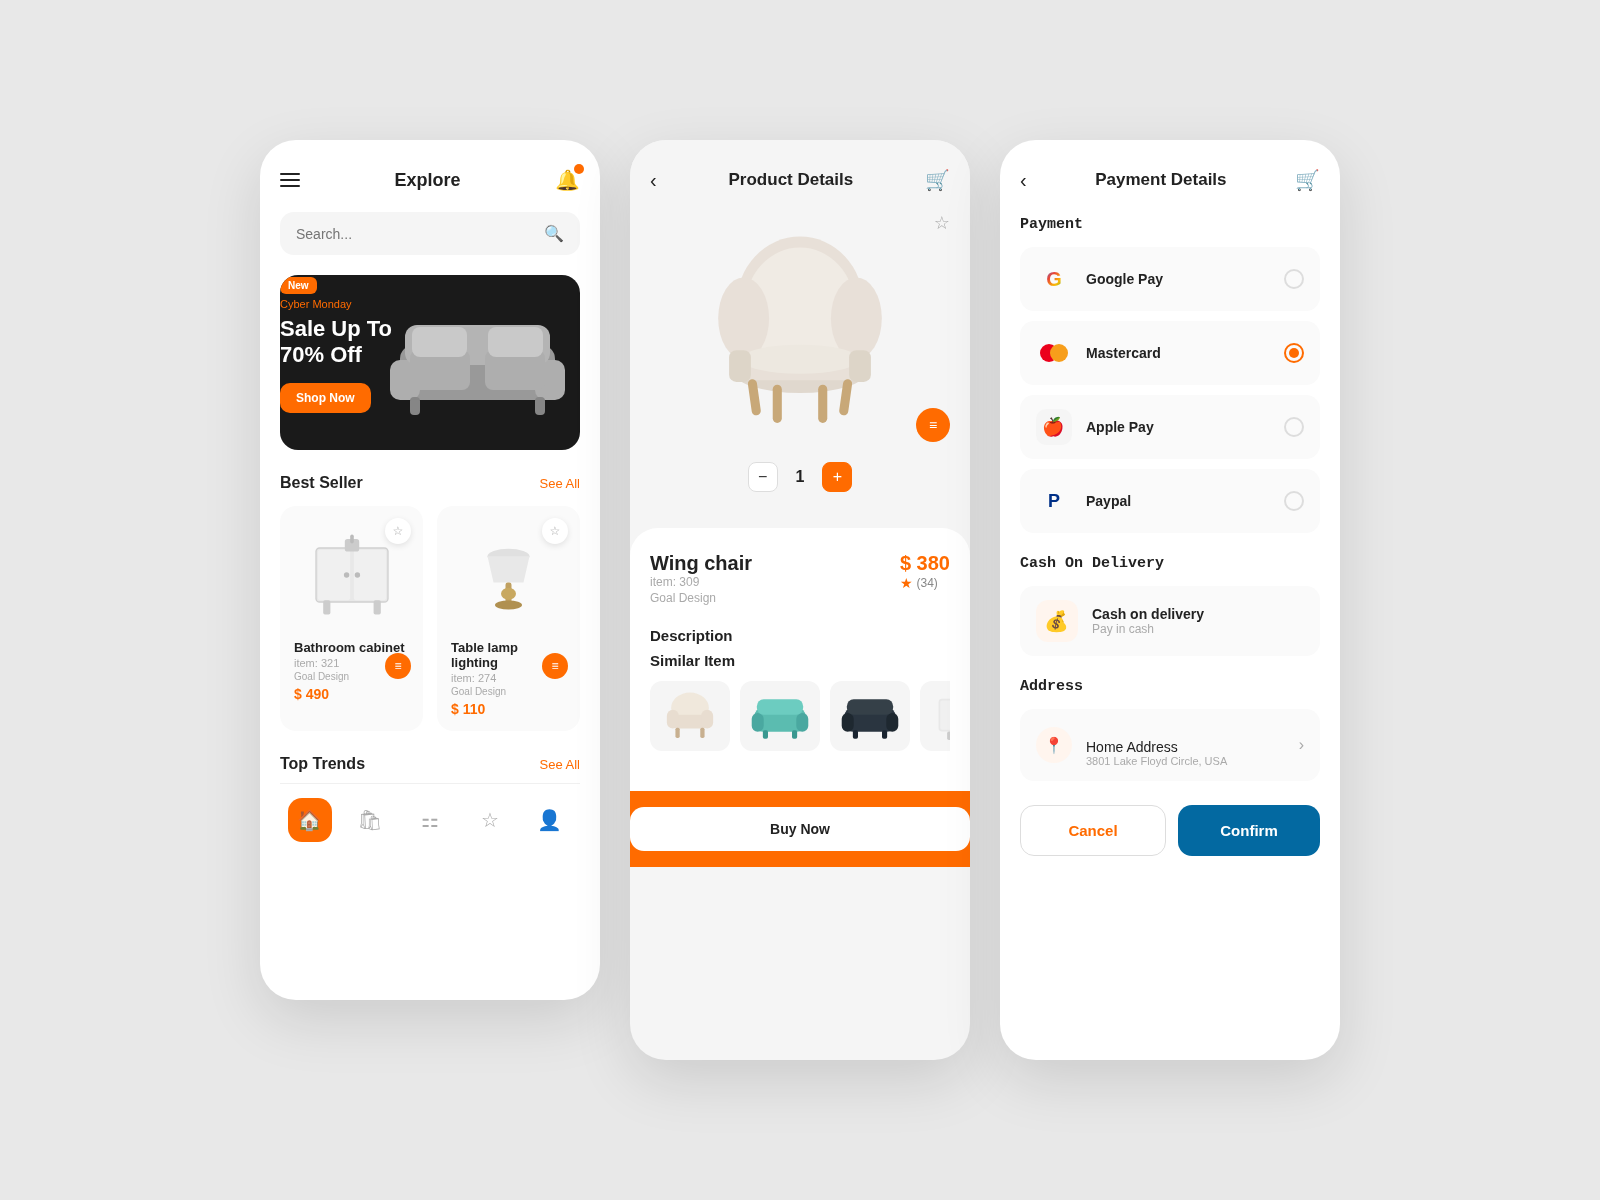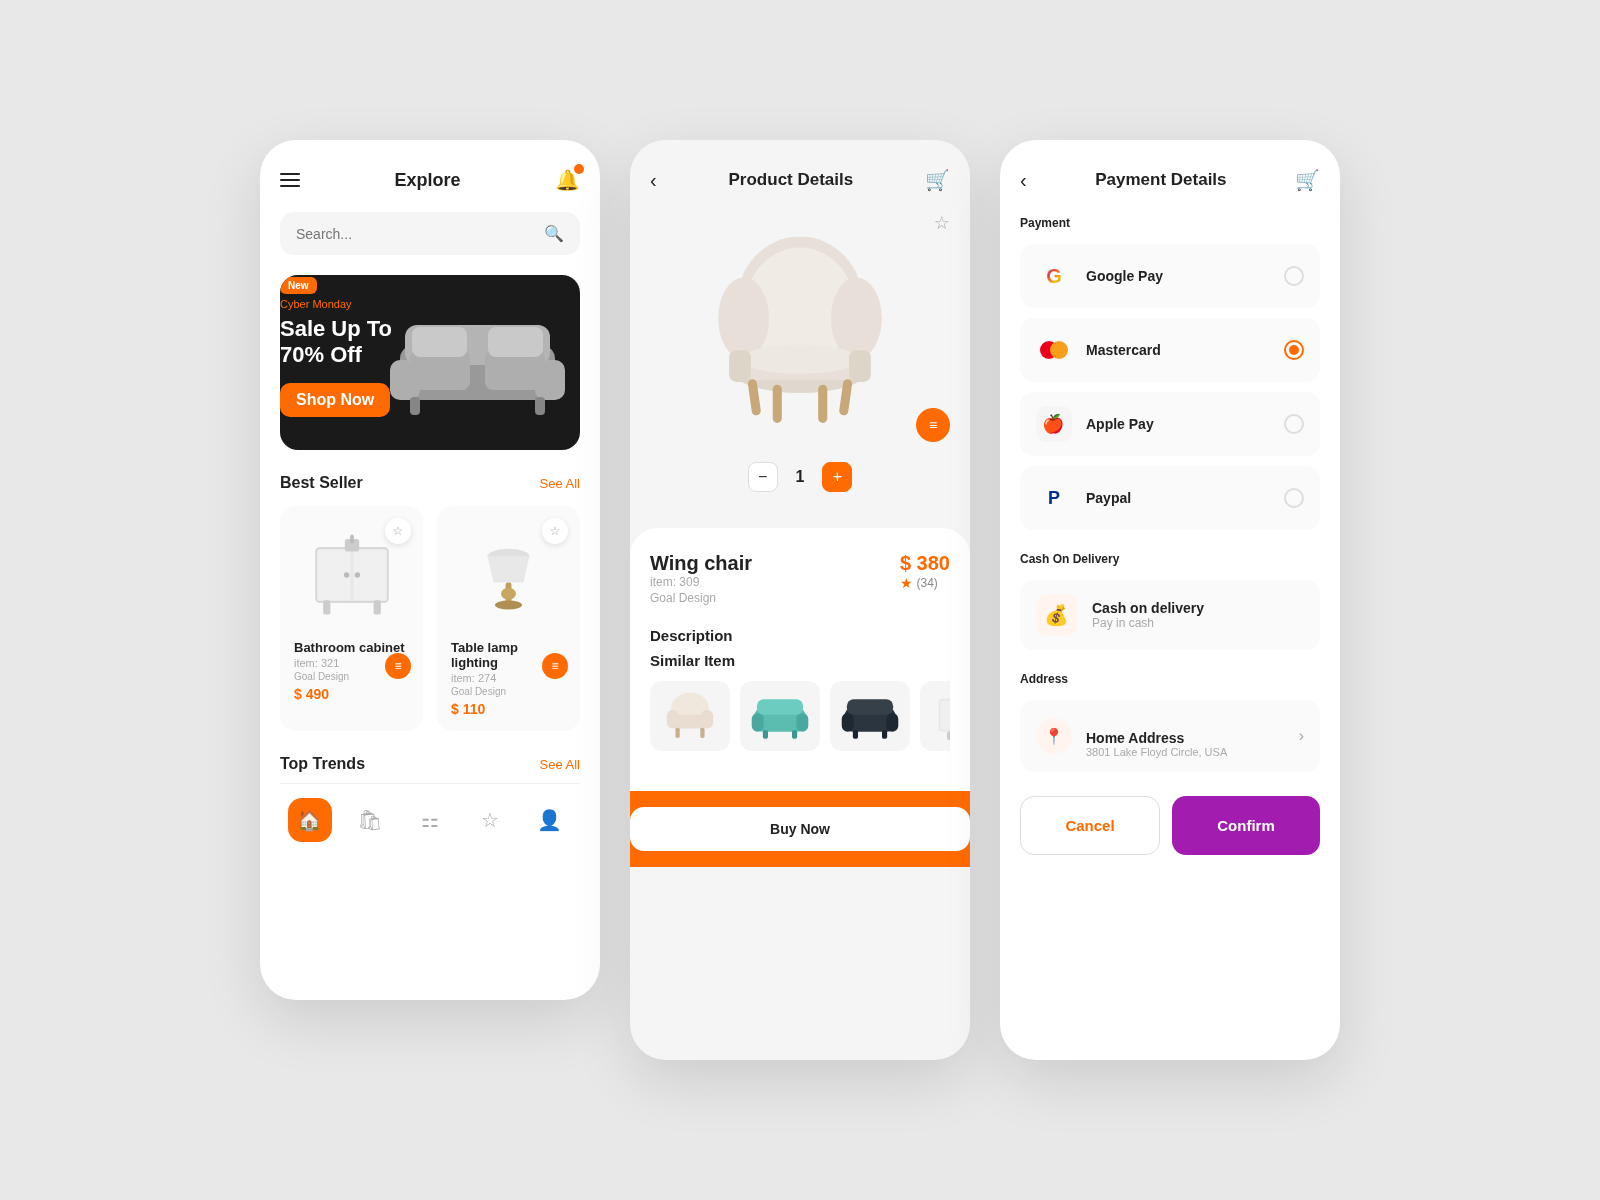--- a/index.html
+++ b/index.html
@@ -132,21 +132,21 @@
       font-weight: 800;
       line-height: 1.2;
       margin-bottom: 14px;
     }
     .promo-btn {
       background: #FF6B00;
       color: #fff;
       border: none;
       padding: 8px 16px;
       border-radius: 10px;
-      font-size: 16px;
+      font-size: 12px;
       font-weight: 600;
       cursor: pointer;
     }
     .section-header {
       display: flex;
       align-items: center;
       justify-content: space-between;
       margin-bottom: 14px;
     }
     .section-title {
@@ -469,24 +469,25 @@
       align-items: center;
       justify-content: space-between;
       margin-bottom: 24px;
     }
     .payment-title {
       font-size: 17px;
       font-weight: 700;
       color: #222;
     }
     .section-label {
-      font-size: 12px;
+      font-size: 15px;
       font-weight: 700;
       color: #222;
       margin-bottom: 14px;
+      font-family: Liberation Mono, monospace;
     }
     .payment-options {
       display: flex;
       flex-direction: column;
       gap: 10px;
       margin-bottom: 22px;
     }
     .payment-option {
       display: flex;
       align-items: center;
@@ -581,21 +582,21 @@
       align-items: center;
       justify-content: center;
       margin-right: 14px;
       font-size: 16px;
     }
     .address-info {
       flex: 1;
     }
     .address-title {
       font-size: 14px;
-      font-weight: 700;
+      font-weight: 400;
       color: #222;
       margin-top: 16px;
     }
     .address-sub {
       font-size: 11px;
       color: #aaa;
     }
     .address-chevron {
       font-size: 16px;
       color: #aaa;
@@ -611,24 +612,24 @@
       border-radius: 14px;
       border: 1.5px solid #ddd;
       background: #fff;
       color: #FF6B00;
       font-size: 15px;
       font-weight: 700;
       cursor: pointer;
     }
     .confirm-btn {
       flex: 1;
-      padding: 21px;
+      padding: 15px;
       border-radius: 14px;
       border: none;
-      background: #a21caf;
+      background: #0369a1;
       color: #fff;
       font-size: 15px;
       font-weight: 700;
       cursor: pointer;
     }
 
     
     .google-g {
       font-size: 20px;
       font-weight: 700;

